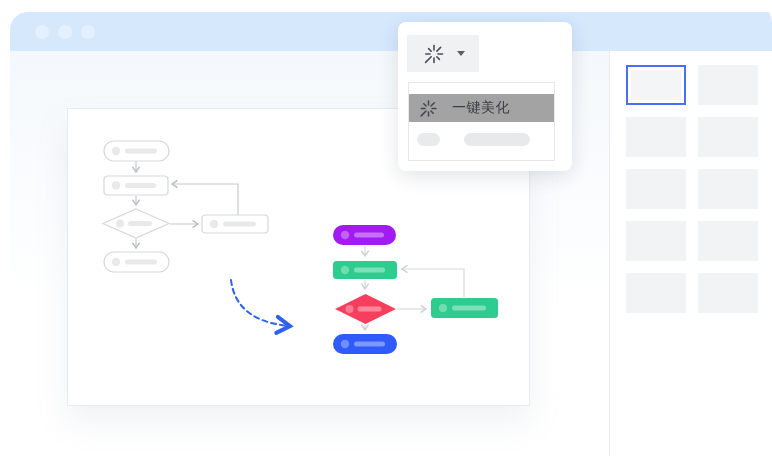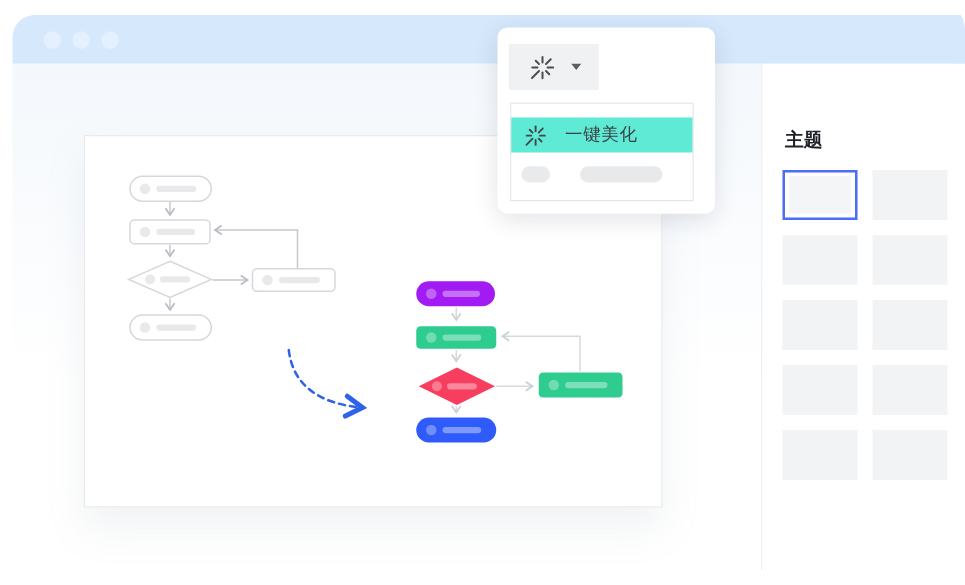--- a/index.html
+++ b/index.html
@@ -25,21 +25,21 @@
   .popover{position:absolute;left:398px;top:22px;width:174px;height:149px;background:#ffffff;
            border-radius:8px;box-shadow:0 5px 20px rgba(25,35,60,.12);}
   .toolbar-btn{position:absolute;left:9px;top:13px;width:72px;height:37px;background:#f0f1f3;
                display:flex;align-items:center;justify-content:center;gap:11px;cursor:pointer;}
   .caret{width:0;height:0;border-left:4px solid transparent;border-right:4px solid transparent;
          border-top:5px solid #5a5f66;}
   .menu{position:absolute;left:10px;top:60px;width:147px;height:79px;background:#ffffff;
         border:1px solid #e7e8ea;box-sizing:border-box;}
   .menu-item{height:28px;margin-top:11px;display:flex;align-items:center;gap:13px;
              padding-left:9px;cursor:pointer;}
-  .menu-item.highlight{background:#5eead4;}
+  .menu-item.highlight{background:#a3a3a3;}
   .menu-item-label{font-size:14px;color:#3c4046;letter-spacing:.5px;}
   .ph-row{margin-top:11px;display:flex;align-items:center;gap:24px;padding-left:8px;}
   .ph-pill-sm{width:23px;height:13px;border-radius:7px;background:#e9eaec;}
   .ph-pill-lg{width:66px;height:13px;border-radius:7px;background:#e8e9eb;}
 
   
   .sidebar-title{margin:52px 0 0 18px;font-size:15px;font-weight:bold;color:#1e2126;}
   .theme-grid{margin:14px 0 0 16px;display:grid;grid-template-columns:60px 60px;column-gap:12px;row-gap:12px;}
   .theme-thumb{width:60px;height:40px;background:#f2f3f5;box-sizing:border-box;cursor:pointer;}
   .theme-thumb.selected{background:#f4f5f7;border:2px solid #4c6df5;box-shadow:inset 0 0 0 3px #ffffff;}
@@ -153,21 +153,20 @@
       </div>
       <div class="ph-row">
         <span class="ph-pill-sm"></span>
         <span class="ph-pill-lg"></span>
       </div>
     </div>
   </div>
 
   <div class="v-divider"></div>
   <div class="sidebar">
-    <div class="sidebar-title">主题</div>
     <div class="theme-grid" id="theme-grid">
         <div class="theme-thumb selected"></div>
         <div class="theme-thumb"></div>
         <div class="theme-thumb"></div>
         <div class="theme-thumb"></div>
         <div class="theme-thumb"></div>
         <div class="theme-thumb"></div>
         <div class="theme-thumb"></div>
         <div class="theme-thumb"></div>
         <div class="theme-thumb"></div>

